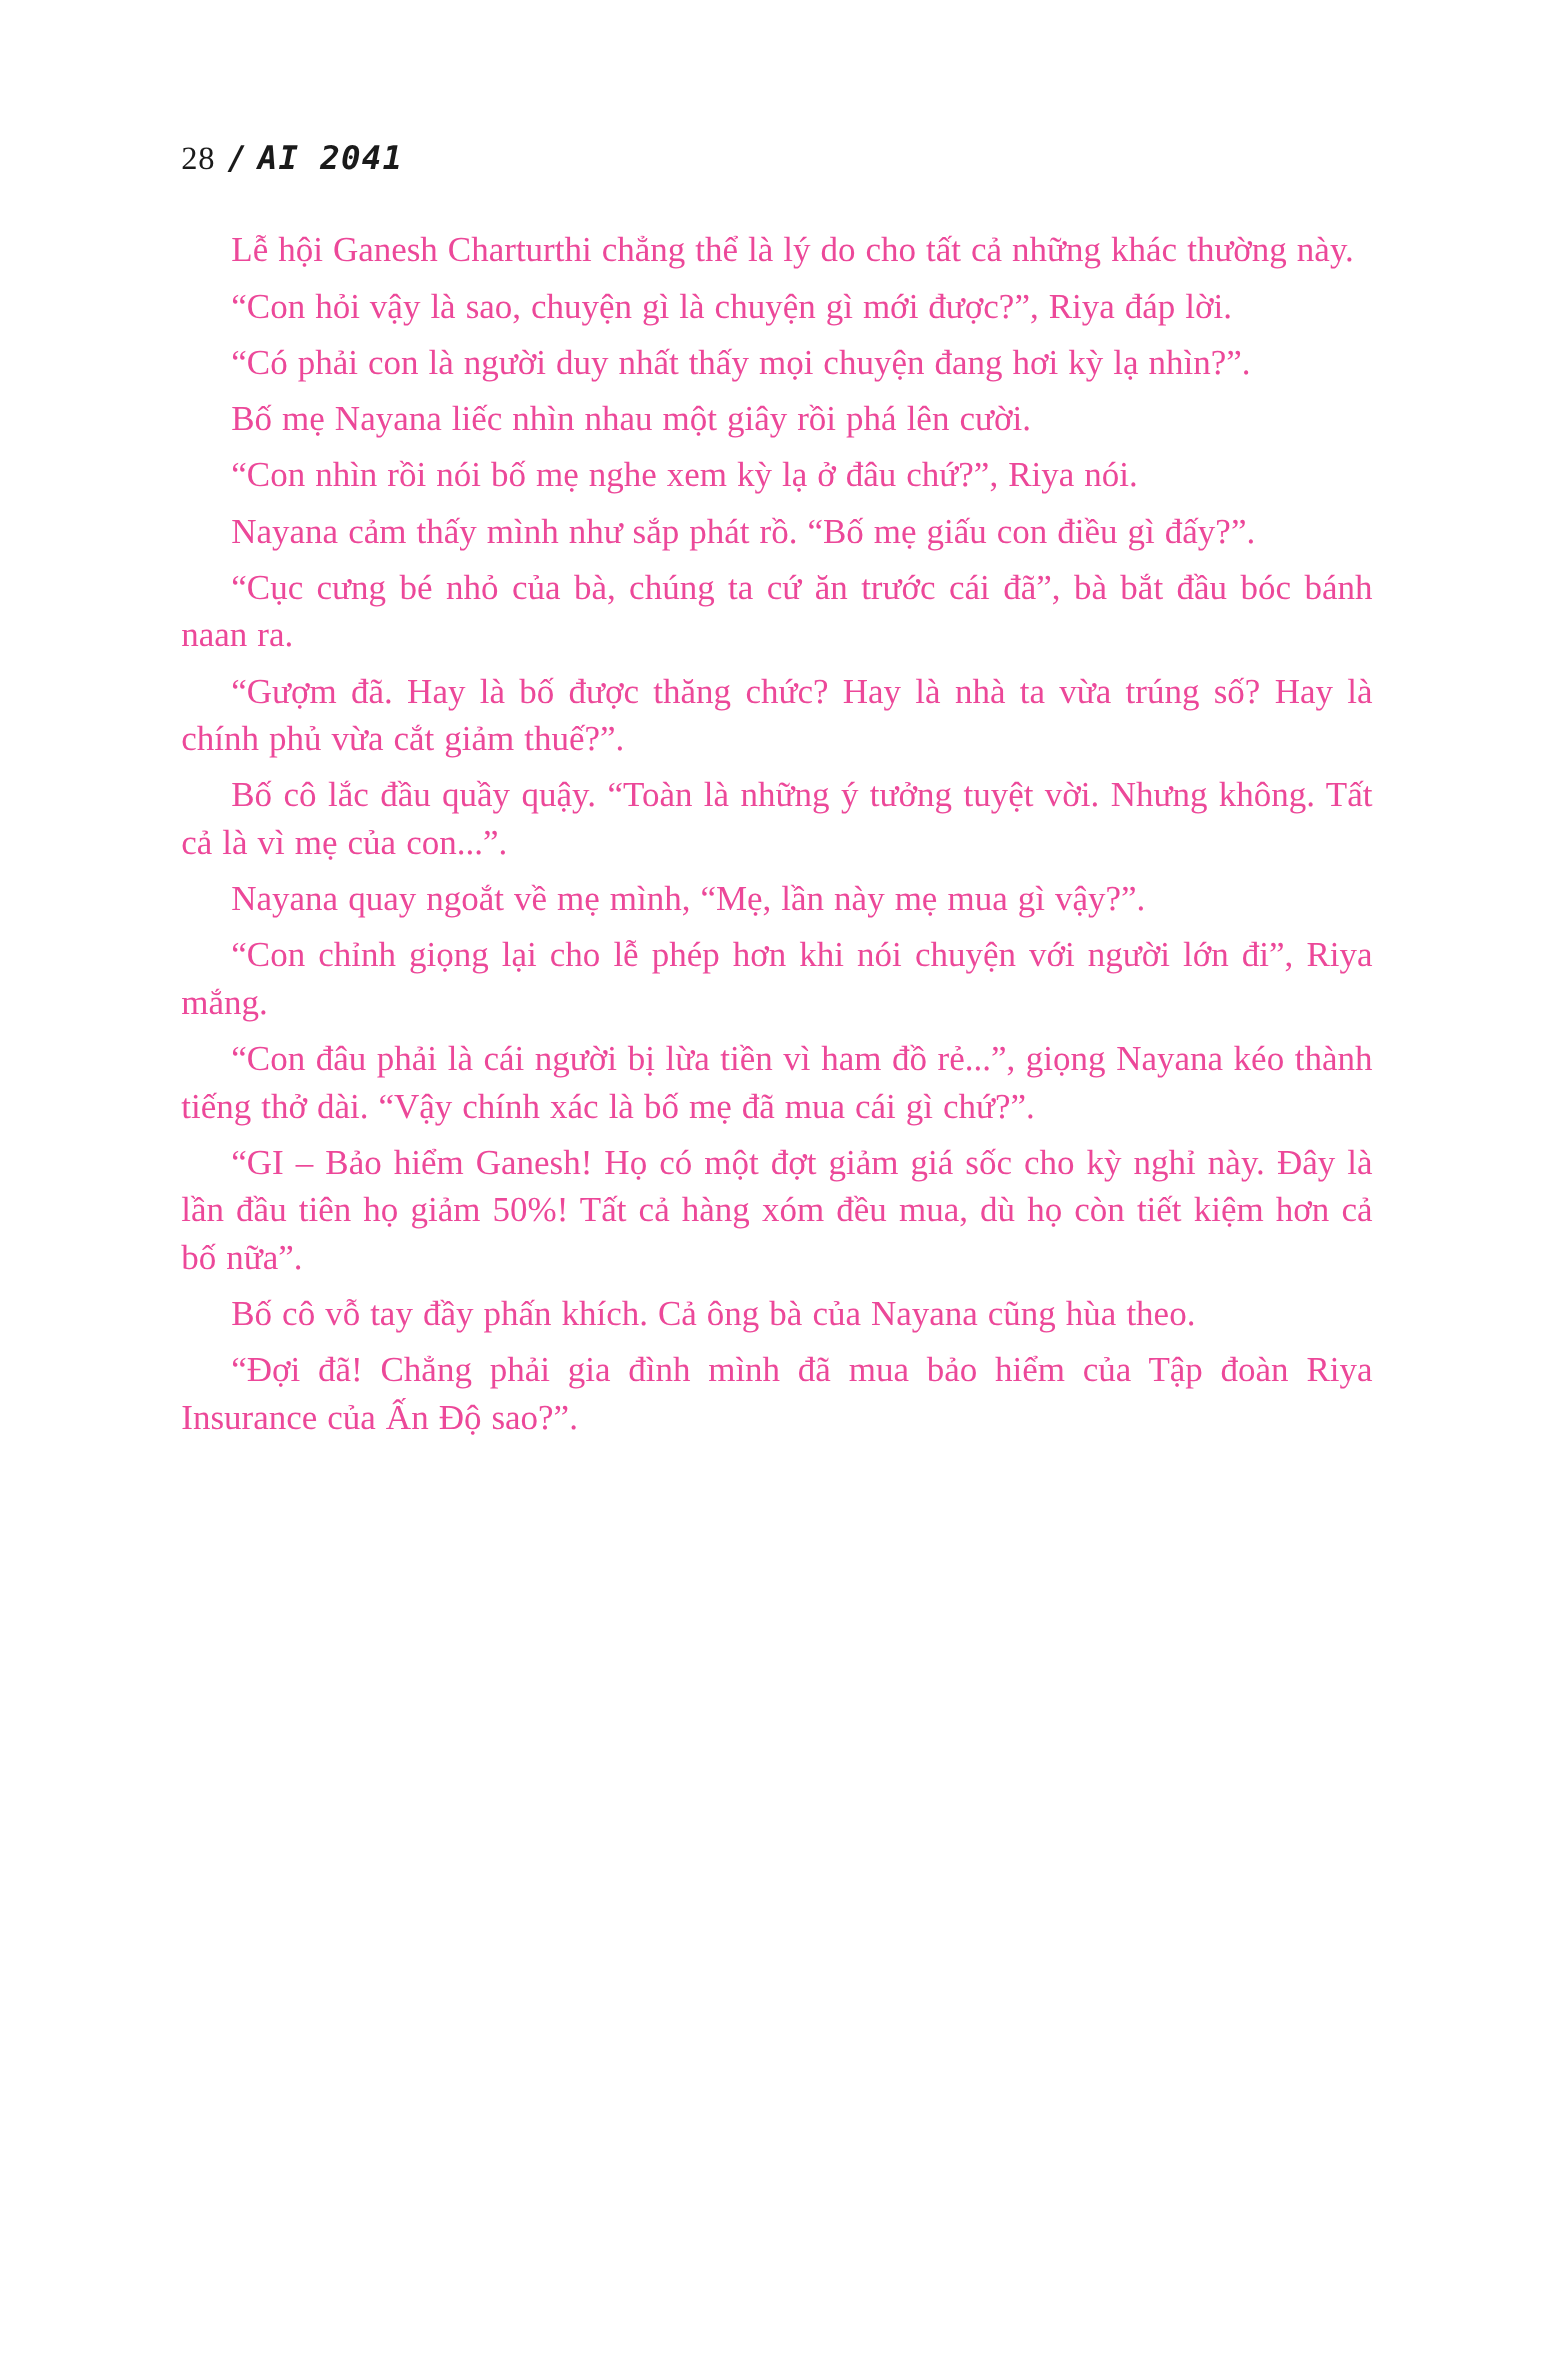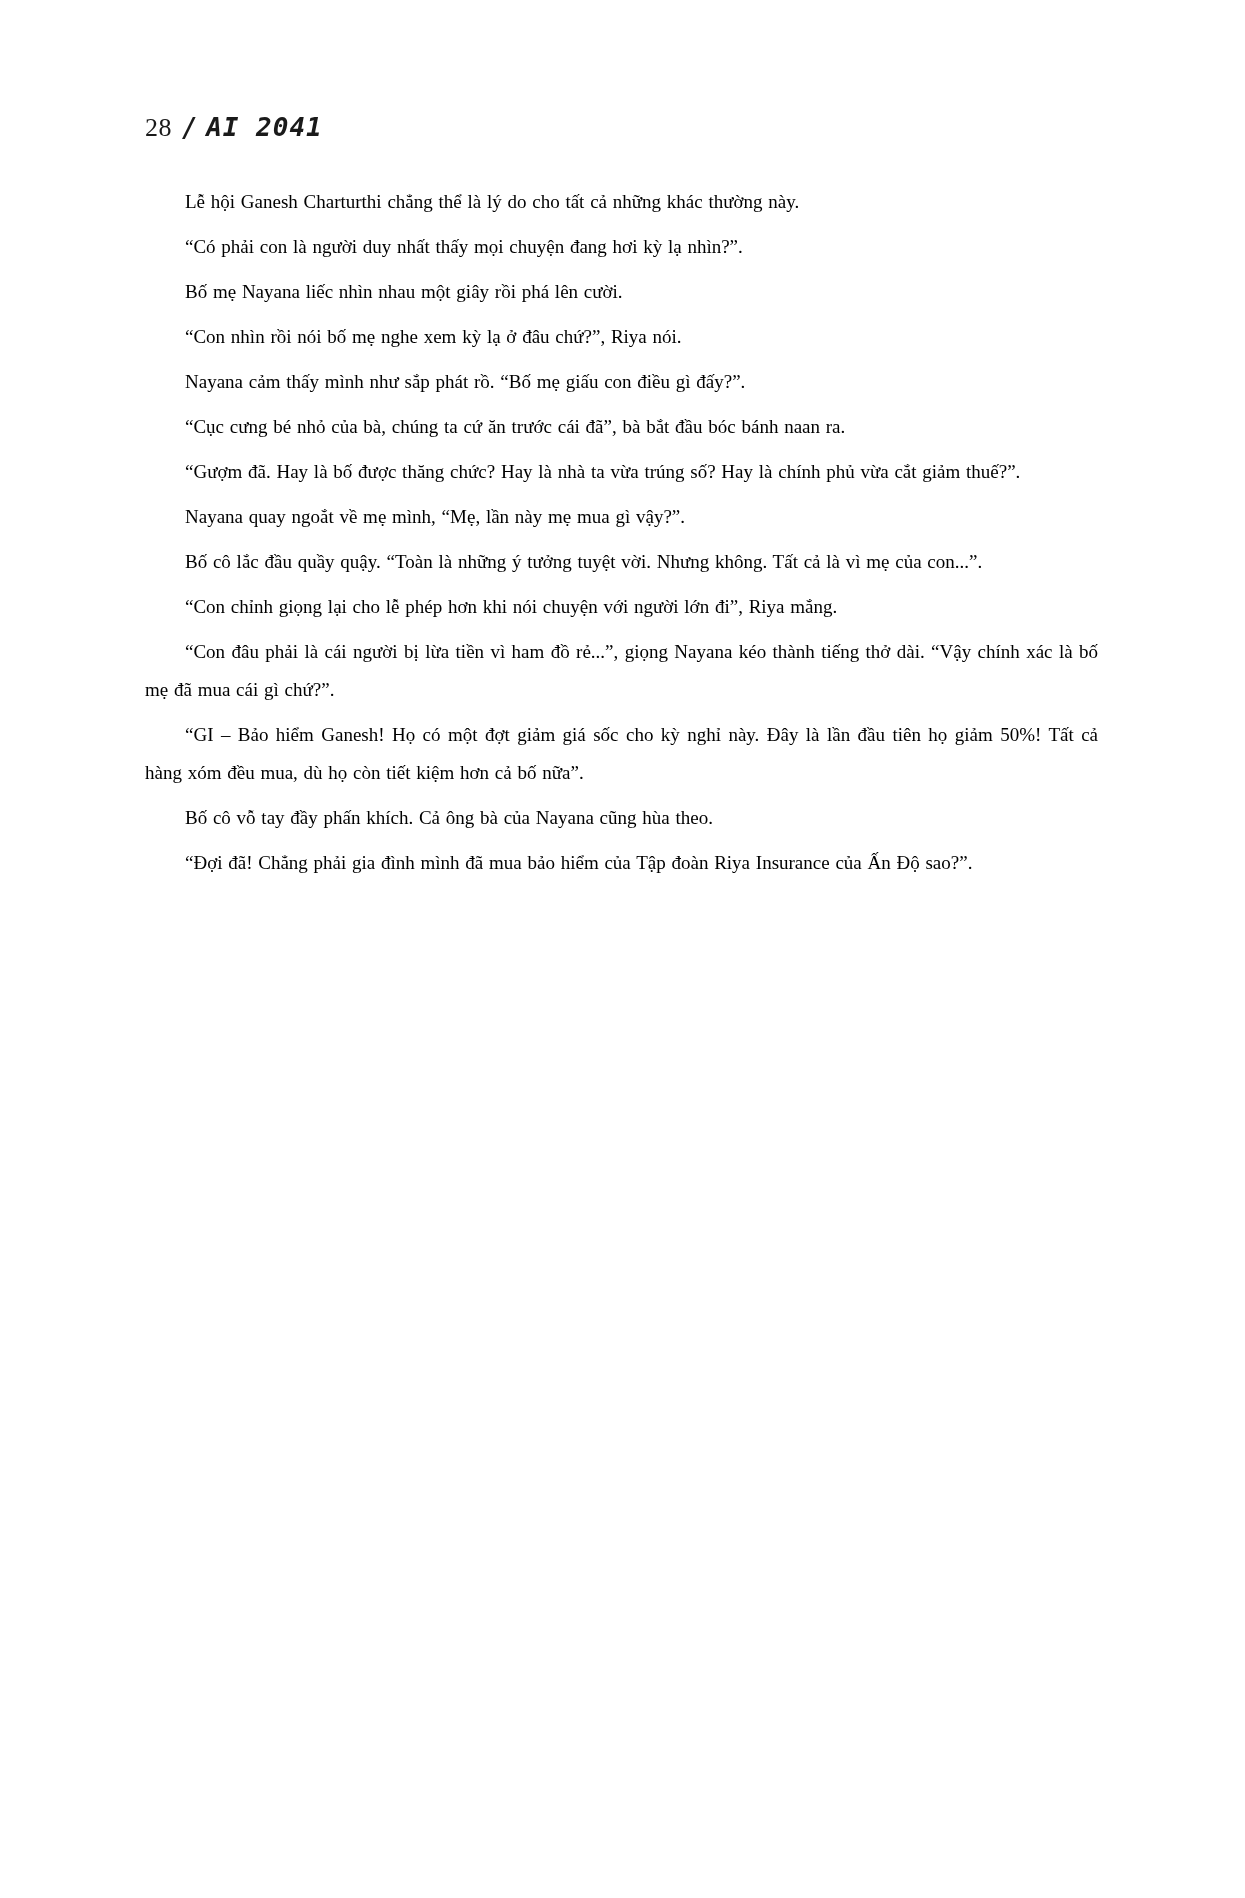--- a/index.html
+++ b/index.html
@@ -41,50 +41,51 @@
     margin: 0 8px 0 10px;
   }
   .running-header .book-title {
     font-family: "DejaVu Sans Mono", monospace;
     font-weight: 700;
     font-style: italic;
     letter-spacing: 1px;
   }
   .body-text {
     font-family: "Liberation Serif", serif;
-    font-size: 19px;
+    font-size: 28px;
     line-height: 38px;
     text-align: justify;
-    color: #000000;
+    color: #ec4899;
   }
   .body-text p {
     margin: 0 0 7px 0;
     text-indent: 40px;
     word-spacing: 1px;
   }
 </style>
 </head>
 <body>
 
 <div class="page">
 
   <div class="running-header">
     <span class="page-number">28</span><span class="separator">/</span><span class="book-title">AI 2041</span>
   </div>
 
   <div class="body-text">
     <p>Lễ hội Ganesh Charturthi chẳng thể là lý do cho tất cả những khác thường này.</p>
+    <p>“Con hỏi vậy là sao, chuyện gì là chuyện gì mới được?”, Riya đáp lời.</p>
     <p>“Có phải con là người duy nhất thấy mọi chuyện đang hơi kỳ lạ nhìn?”.</p>
     <p>Bố mẹ Nayana liếc nhìn nhau một giây rồi phá lên cười.</p>
     <p>“Con nhìn rồi nói bố mẹ nghe xem kỳ lạ ở đâu chứ?”, Riya nói.</p>
     <p>Nayana cảm thấy mình như sắp phát rồ. “Bố mẹ giấu con điều gì đấy?”.</p>
     <p>“Cục cưng bé nhỏ của bà, chúng ta cứ ăn trước cái đã”, bà bắt đầu bóc bánh naan ra.</p>
     <p>“Gượm đã. Hay là bố được thăng chức? Hay là nhà ta vừa trúng số? Hay là chính phủ vừa cắt giảm thuế?”.</p>
+    <p>Bố cô lắc đầu quầy quậy. “Toàn là những ý tưởng tuyệt vời. Nhưng không. Tất cả là vì mẹ của con...”.</p>
     <p>Nayana quay ngoắt về mẹ mình, “Mẹ, lần này mẹ mua gì vậy?”.</p>
-    <p>Bố cô lắc đầu quầy quậy. “Toàn là những ý tưởng tuyệt vời. Nhưng không. Tất cả là vì mẹ của con...”.</p>
     <p>“Con chỉnh giọng lại cho lễ phép hơn khi nói chuyện với người lớn đi”, Riya mắng.</p>
     <p>“Con đâu phải là cái người bị lừa tiền vì ham đồ rẻ...”, giọng Nayana kéo thành tiếng thở dài. “Vậy chính xác là bố mẹ đã mua cái gì chứ?”.</p>
     <p>“GI – Bảo hiểm Ganesh! Họ có một đợt giảm giá sốc cho kỳ nghỉ này. Đây là lần đầu tiên họ giảm 50%! Tất cả hàng xóm đều mua, dù họ còn tiết kiệm hơn cả bố nữa”.</p>
     <p>Bố cô vỗ tay đầy phấn khích. Cả ông bà của Nayana cũng hùa theo.</p>
     <p>“Đợi đã! Chẳng phải gia đình mình đã mua bảo hiểm của Tập đoàn Riya Insurance của Ấn Độ sao?”.</p>
   </div>
 
 </div>
 
 </body></html>

